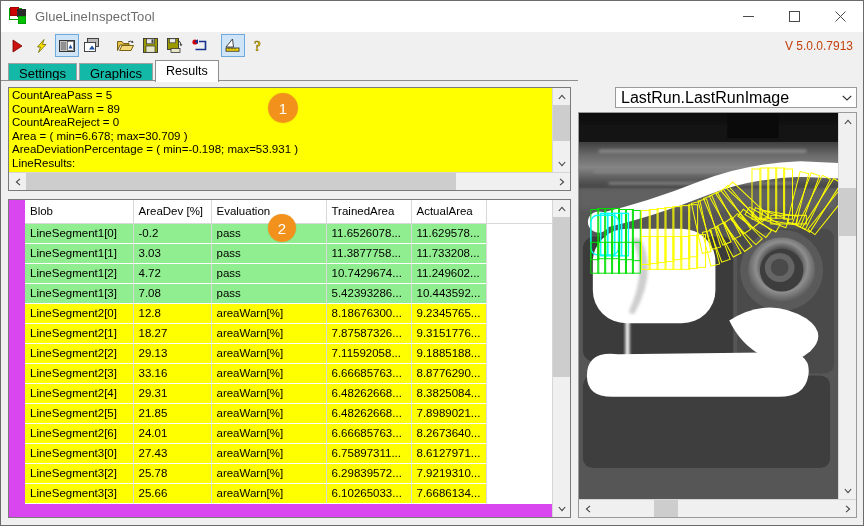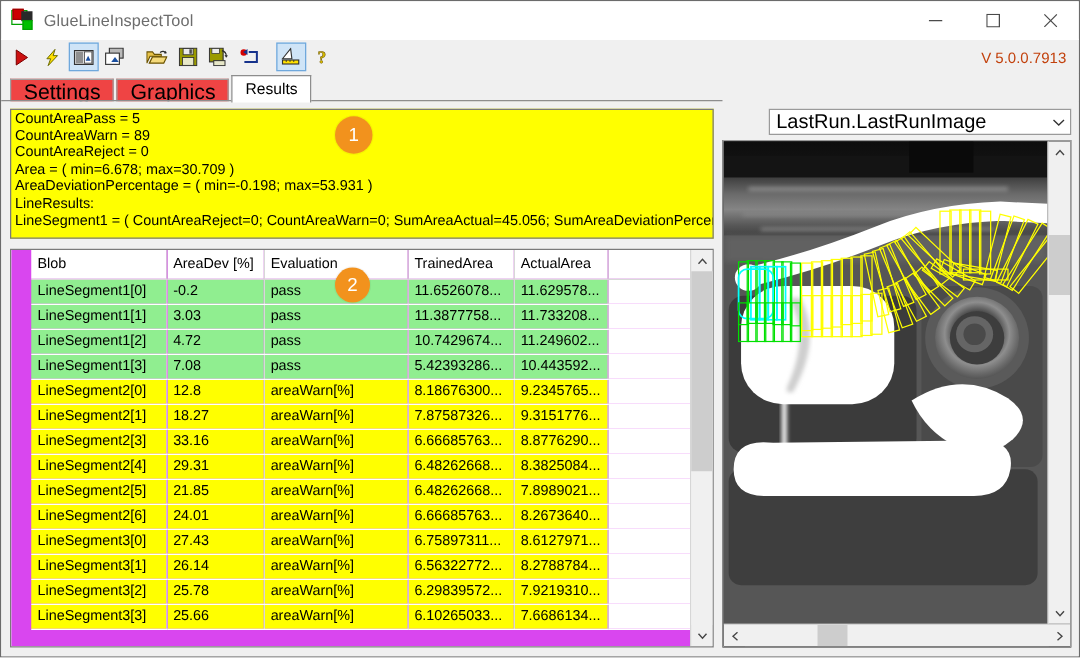--- a/index.html
+++ b/index.html
@@ -57,40 +57,40 @@
     white-space:nowrap;
   }
   
   .tabstrip{
     height:22px;flex:0 0 22px;position:relative;
     padding-left:7px;display:flex;align-items:flex-end;
     background:#f0f0f0;
   }
   .tab{
     height:19px;line-height:19px;padding:0 10px;margin-right:2px;
-    background:#ef4444;border:1px solid #a0a0a0;border-bottom:none;
-    font-size:17px;color:#000;box-sizing:border-box;
+    background:#14b8a6;border:1px solid #a0a0a0;border-bottom:none;
+    font-size:13px;color:#000;box-sizing:border-box;
     position:relative;top:1px;
   }
   .tab.selected{
     background:#ffffff;height:22px;line-height:20px;top:1px;
     border-color:#8d8d8d;font-size:12.5px;z-index:3;
   }
   
   .content{flex:1 1 auto;display:flex;position:relative;background:#f0f0f0;}
   .left-pane{
     width:577px;flex:0 0 577px;box-sizing:border-box;
     padding:6px 7px 0 7px;display:flex;flex-direction:column;
     border-top:1px solid #8d8d8d;margin-top:-1px;
   }
   
   .results-box{
     position:relative;height:104px;flex:0 0 104px;
     border:1px solid #7a7a7a;background:#ffff00;
-    box-sizing:border-box;display:flex;flex-direction:row;
+    box-sizing:border-box;display:flex;flex-direction:column;
     overflow:hidden;
   }
   .rb-main{display:flex;flex:1 1 auto;min-height:0;}
   .rb-text{
     flex:1 1 auto;overflow:hidden;padding:1px 2px 0 3px;
     font-size:11.5px;line-height:13.6px;white-space:nowrap;color:#000;
   }
   .rb-text div{height:13.6px;}
   .vscroll{
     width:17px;flex:0 0 17px;background:#f0f0f0;border-left:1px solid #d6d6d6;
@@ -392,20 +392,28 @@
                 </tr>
                 <tr class="warn">
                   <td>LineSegment2[1]</td>
                   <td>18.27</td>
                   <td>areaWarn[%]</td>
                   <td>7.87587326...</td>
                   <td>9.3151776...</td>
                   <td class="empty"></td>
                 </tr>
                 <tr class="warn">
+                  <td>LineSegment2[2]</td>
+                  <td>29.13</td>
+                  <td>areaWarn[%]</td>
+                  <td>7.11592058...</td>
+                  <td>9.1885188...</td>
+                  <td class="empty"></td>
+                </tr>
+                <tr class="warn">
                   <td>LineSegment2[3]</td>
                   <td>33.16</td>
                   <td>areaWarn[%]</td>
                   <td>6.66685763...</td>
                   <td>8.8776290...</td>
                   <td class="empty"></td>
                 </tr>
                 <tr class="warn">
                   <td>LineSegment2[4]</td>
                   <td>29.31</td>
@@ -429,28 +437,20 @@
                   <td>6.66685763...</td>
                   <td>8.2673640...</td>
                   <td class="empty"></td>
                 </tr>
                 <tr class="warn">
                   <td>LineSegment3[0]</td>
                   <td>27.43</td>
                   <td>areaWarn[%]</td>
                   <td>6.75897311...</td>
                   <td>8.6127971...</td>
-                  <td class="empty"></td>
-                </tr>
-                <tr class="warn">
-                  <td>LineSegment3[1]</td>
-                  <td>26.14</td>
-                  <td>areaWarn[%]</td>
-                  <td>6.56322772...</td>
-                  <td>8.2788784...</td>
                   <td class="empty"></td>
                 </tr>
                 <tr class="warn">
                   <td>LineSegment3[2]</td>
                   <td>25.78</td>
                   <td>areaWarn[%]</td>
                   <td>6.29839572...</td>
                   <td>7.9219310...</td>
                   <td class="empty"></td>
                 </tr>

